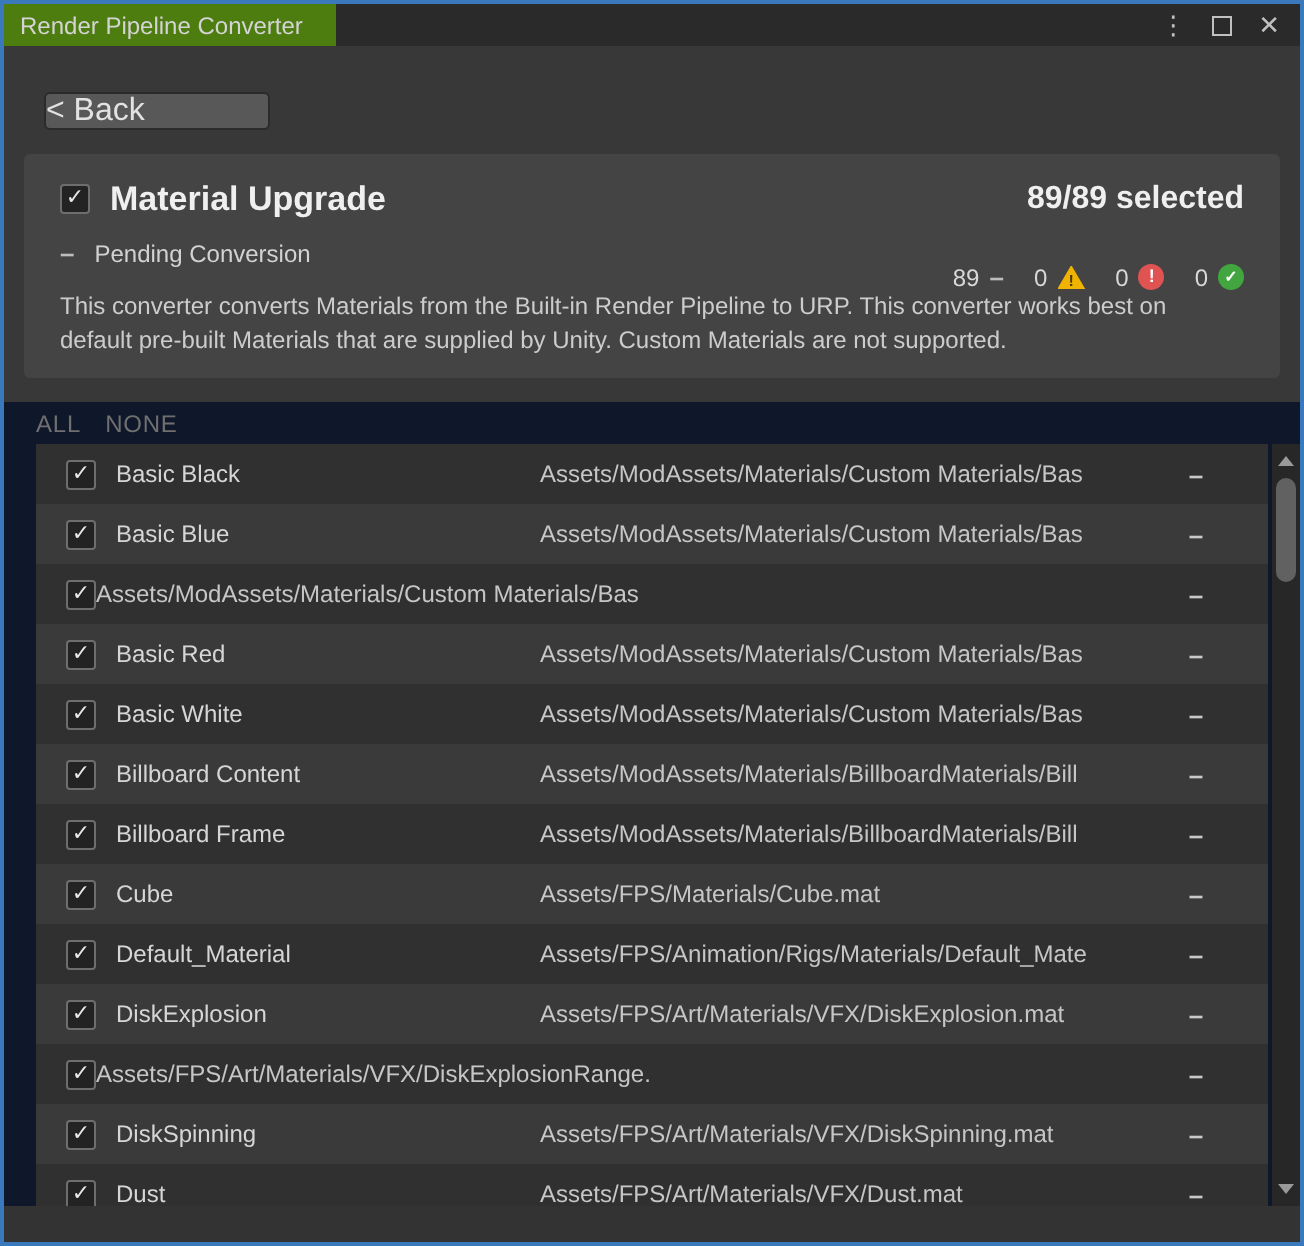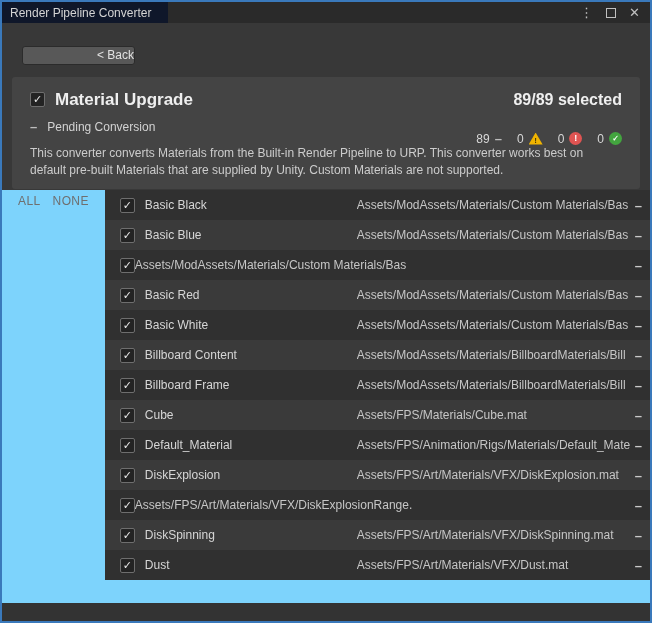--- a/index.html
+++ b/index.html
@@ -14,40 +14,40 @@
     overflow:hidden;
     display:flex; flex-direction:column;
   }
 
   
   .titlebar {
     height:21px; background:#2A2A2A;
     display:flex; align-items:stretch; flex-shrink:0;
   }
   .tab {
-    width:166px; background:#0f172a;
+    width:166px; background:#4d7c0f;
     display:flex; align-items:center;
     padding-left:8px;
     color:#D4D4D4; font-size:12px;
   }
   .titlebar-spacer { flex:1; }
   .titlebar-icons {
     display:flex; align-items:center; gap:13px;
     padding-right:10px; color:#C0C0C0;
   }
   .menu-dots { font-size:13px; line-height:1; cursor:default; }
   .max-box { width:10px; height:10px; border:1.5px solid #C0C0C0; }
   .close-x { font-size:13px; line-height:1; }
 
   
   .toolbar { padding:23px 0 0 20px; flex-shrink:0; }
   .back-btn {
     display:block; width:113px; height:19px;
     background:#585858; border:1px solid #2B2B2B; border-radius:3px;
-    color:#E2E2E2; font-size:12px; line-height:17px; text-align:right;
+    color:#E2E2E2; font-size:16px; line-height:17px; text-align:left;
     font-family:"Liberation Sans", sans-serif;
   }
 
   
   .panel {
     margin:12px 10px 0 10px;
     background:#444444; border-radius:3px;
     padding:9px 18px 10px 18px;
     flex-shrink:0;
   }
@@ -93,22 +93,22 @@
     font-size:8px; font-weight:bold; color:#FFFFFF; line-height:13px;
   }
 
   .panel-desc {
     margin-top:5px; color:#CCCCCC; font-size:12px; line-height:17px;
     max-width:604px;
   }
 
   
   .list-section {
-    flex:1; margin-top:1px; background:#7dd3fc;
-    display:flex; flex-direction:row; min-height:0;
+    flex:1; margin-top:12px; background:#0f172a;
+    display:flex; flex-direction:column; min-height:0;
   }
   .list-controls {
     display:flex; gap:12px; align-items:center;
     height:21px; padding-left:16px; flex-shrink:0;
   }
   .list-control-btn {
     color:#6F6F6F; font-size:12px; letter-spacing:0.4px;
     background:none; border:none; font-family:"Liberation Sans", sans-serif;
   }
 

